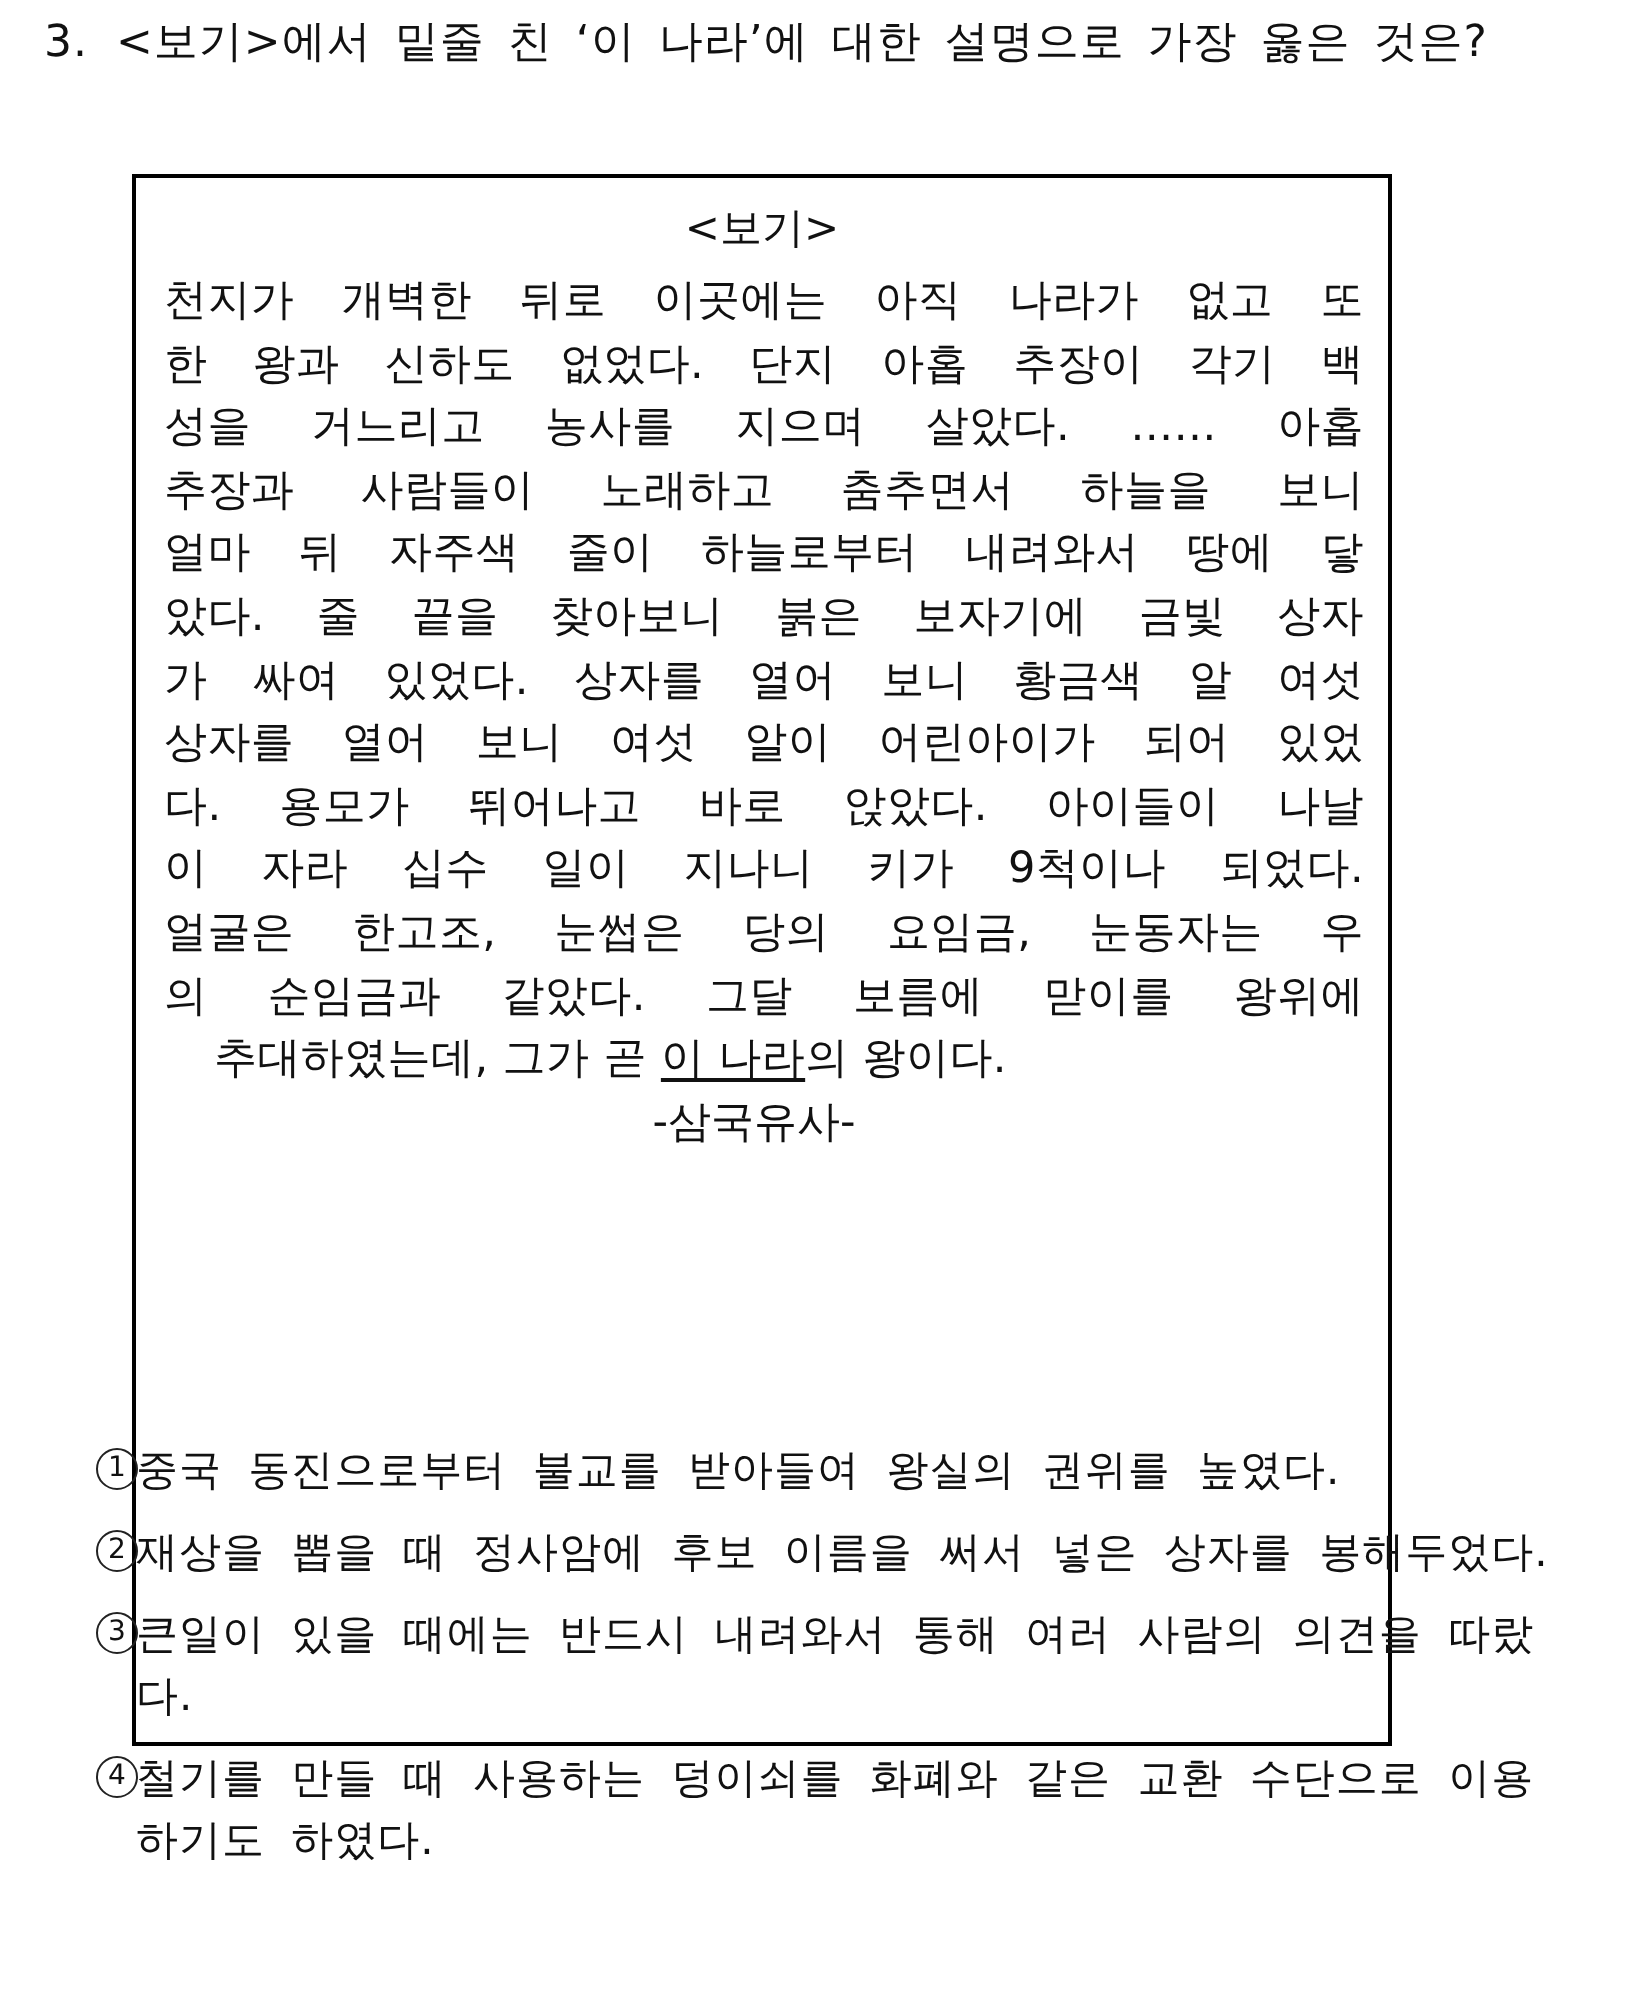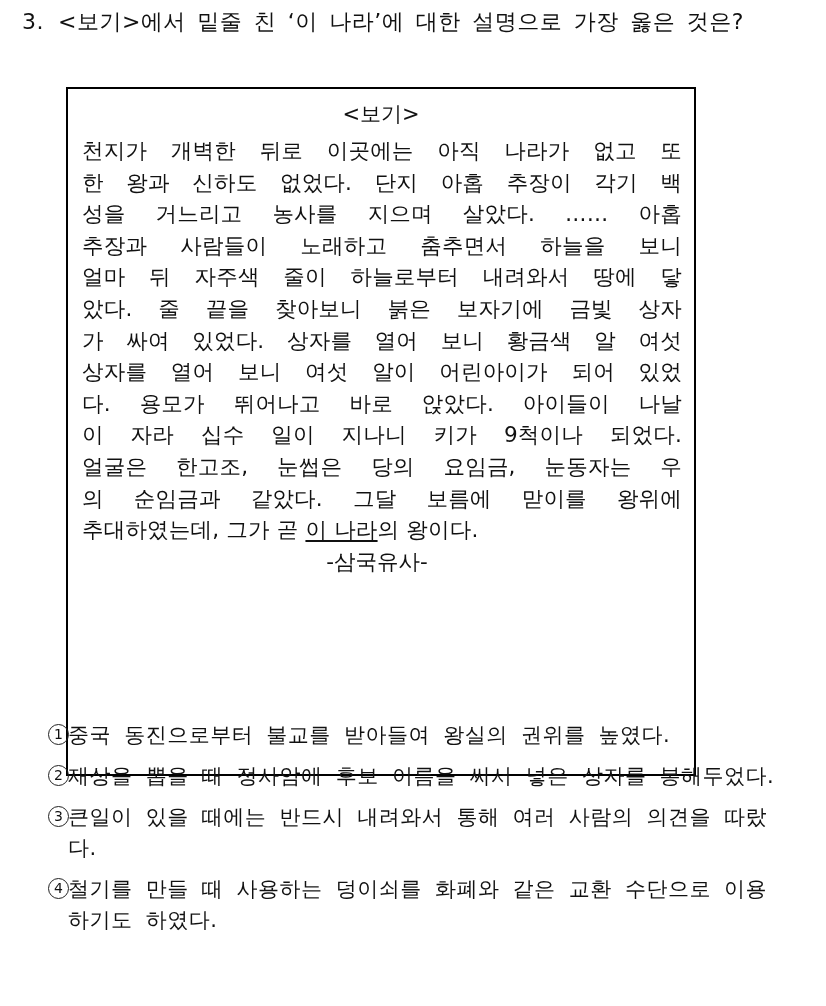--- a/index.html
+++ b/index.html
@@ -8,36 +8,36 @@
     font-family: "DejaVu Sans", "Liberation Sans", sans-serif;
     color: #111111;
   }
   .question {
     position: absolute; left: 22px; top: 6px; width: 780px;
     font-size: 22px; line-height: 32px; letter-spacing: 0.5px;
   }
   .question .num { position: absolute; left: 0; top: 0; }
   .question .stem { margin-left: 36px; display: block; word-spacing: 4px; }
   .bogi-box {
-    position: absolute; left: 66px; top: 87px; width: 630px; height: 689px;
+    position: absolute; left: 66px; top: 87px; width: 630px; height: 786px;
     border: 2px solid #000000; box-sizing: border-box;
   }
   .bogi-title {
     position: absolute; left: 0; right: 0; top: 12px; text-align: center;
     font-size: 21px; line-height: 26px;
   }
   .bogi-lines {
     position: absolute; left: 14px; right: 12px; top: 46px;
   }
   .bogi-line {
     display: block; font-size: 21.5px; line-height: 31.6px; height: 31.6px;
     white-space: nowrap; text-align: justify; text-align-last: justify;
     letter-spacing: 0.2px;
   }
-  .bogi-line.last { text-align-last: left; }
+  .bogi-line.last { text-align-last: left; margin-left: 25px; }
   .underline { text-decoration: underline; text-underline-offset: 3px; }
   .source {
     display: block; text-align: center; font-size: 21.5px; line-height: 31.6px;
     padding-right: 10px;
   }
   .choices { position: absolute; left: 48px; top: 720px; width: 740px; }
   .choice { position: relative; margin-bottom: 10px; font-size: 21px; line-height: 31px; }
   .choice .marker {
     position: absolute; left: 0; top: 4px; width: 21px; height: 21px;
     border: 1.5px solid #222; border-radius: 50%; box-sizing: border-box;

